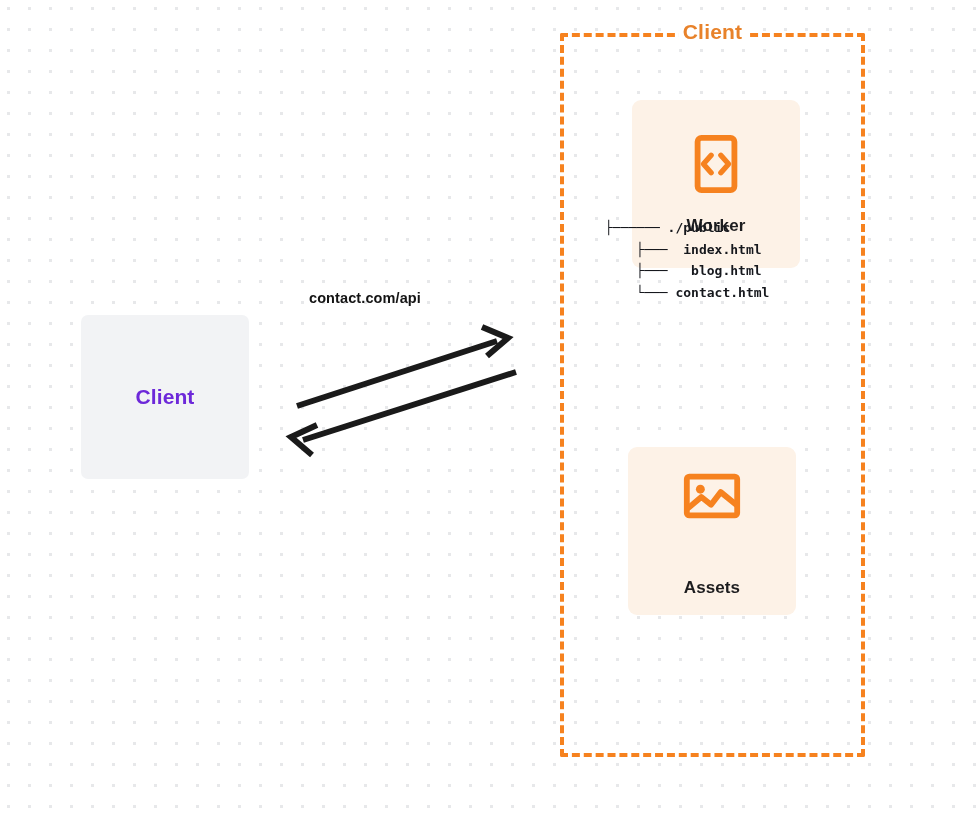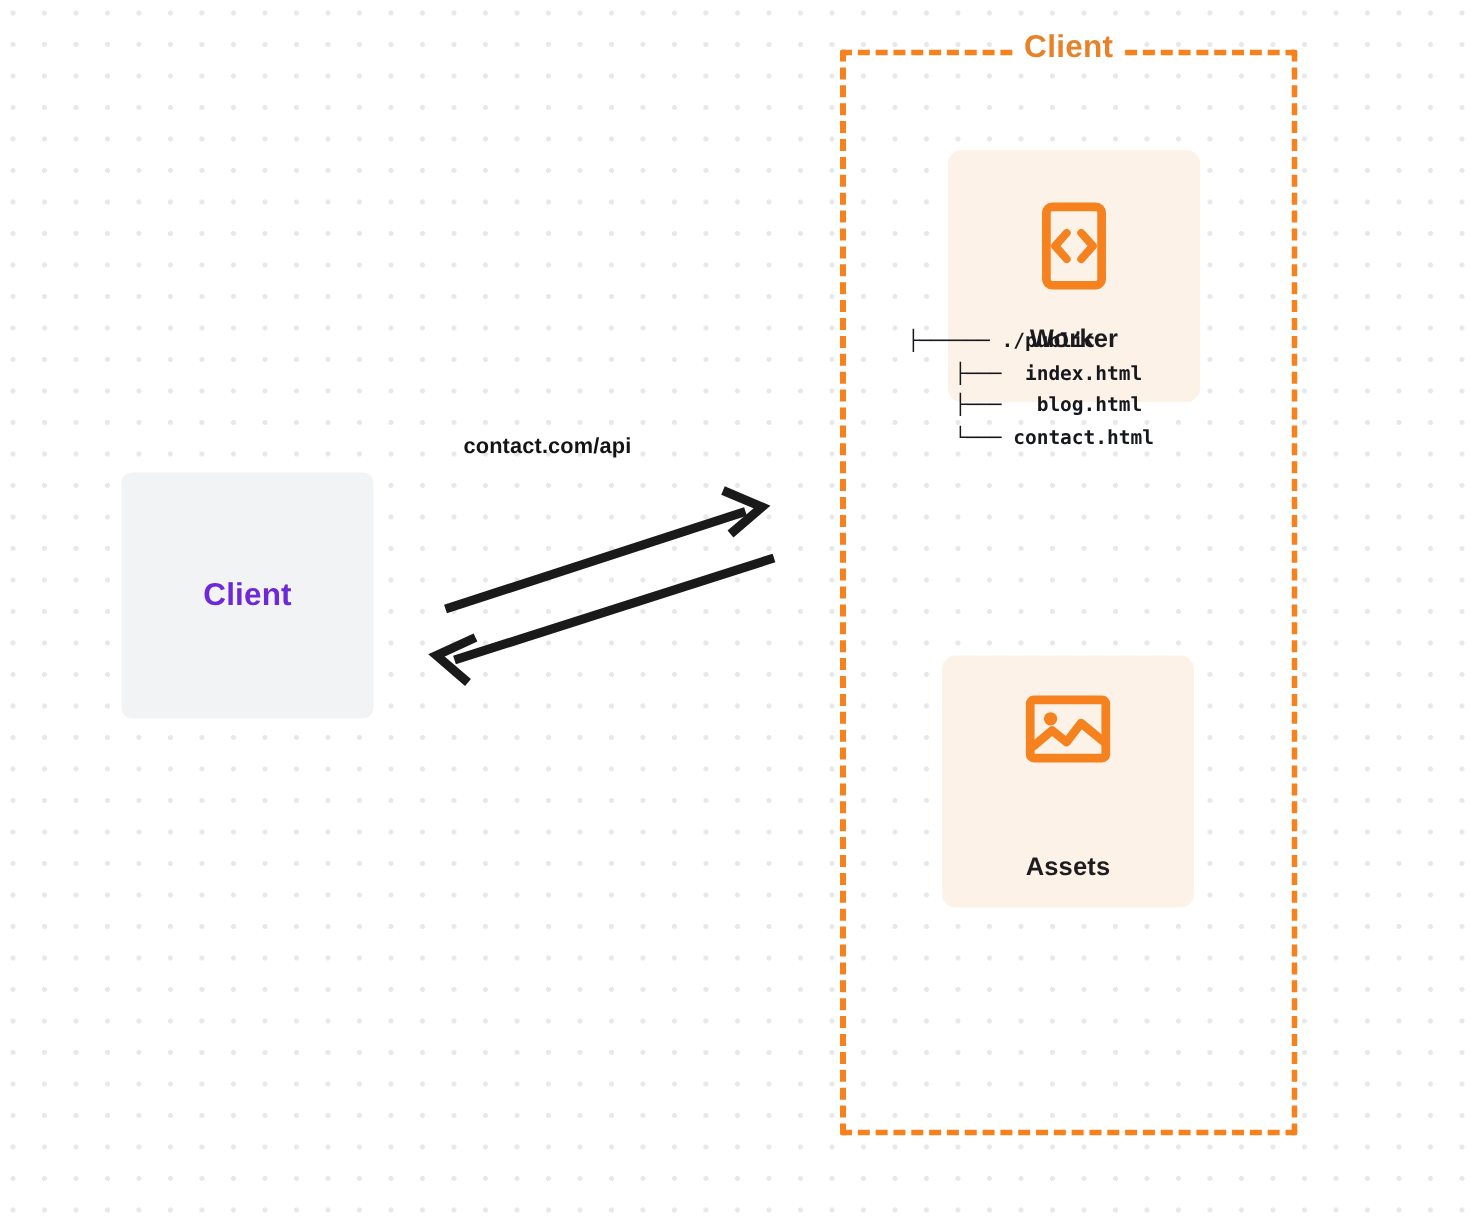--- a/index.html
+++ b/index.html
@@ -104,21 +104,21 @@
     width: 168px;
     height: 168px;
     background: #fdf2e7;
     border-radius: 9px;
     display: flex;
     flex-direction: column;
     align-items: center;
     justify-content: center;
   }
   .card-worker { left: 72px;  top: 67px; }
-  .card-assets { left: 68px;  top: 404px; gap: 31px; }
+  .card-assets { left: 68px;  top: 414px; gap: 31px; }
 
   .card-icon {
     width: 62px;
     height: 62px;
     display: block;
   }
   .card-icon-assets { margin-bottom: 2px; }
   .card-label {
     margin-top: 21px;
     font-size: 17px;

